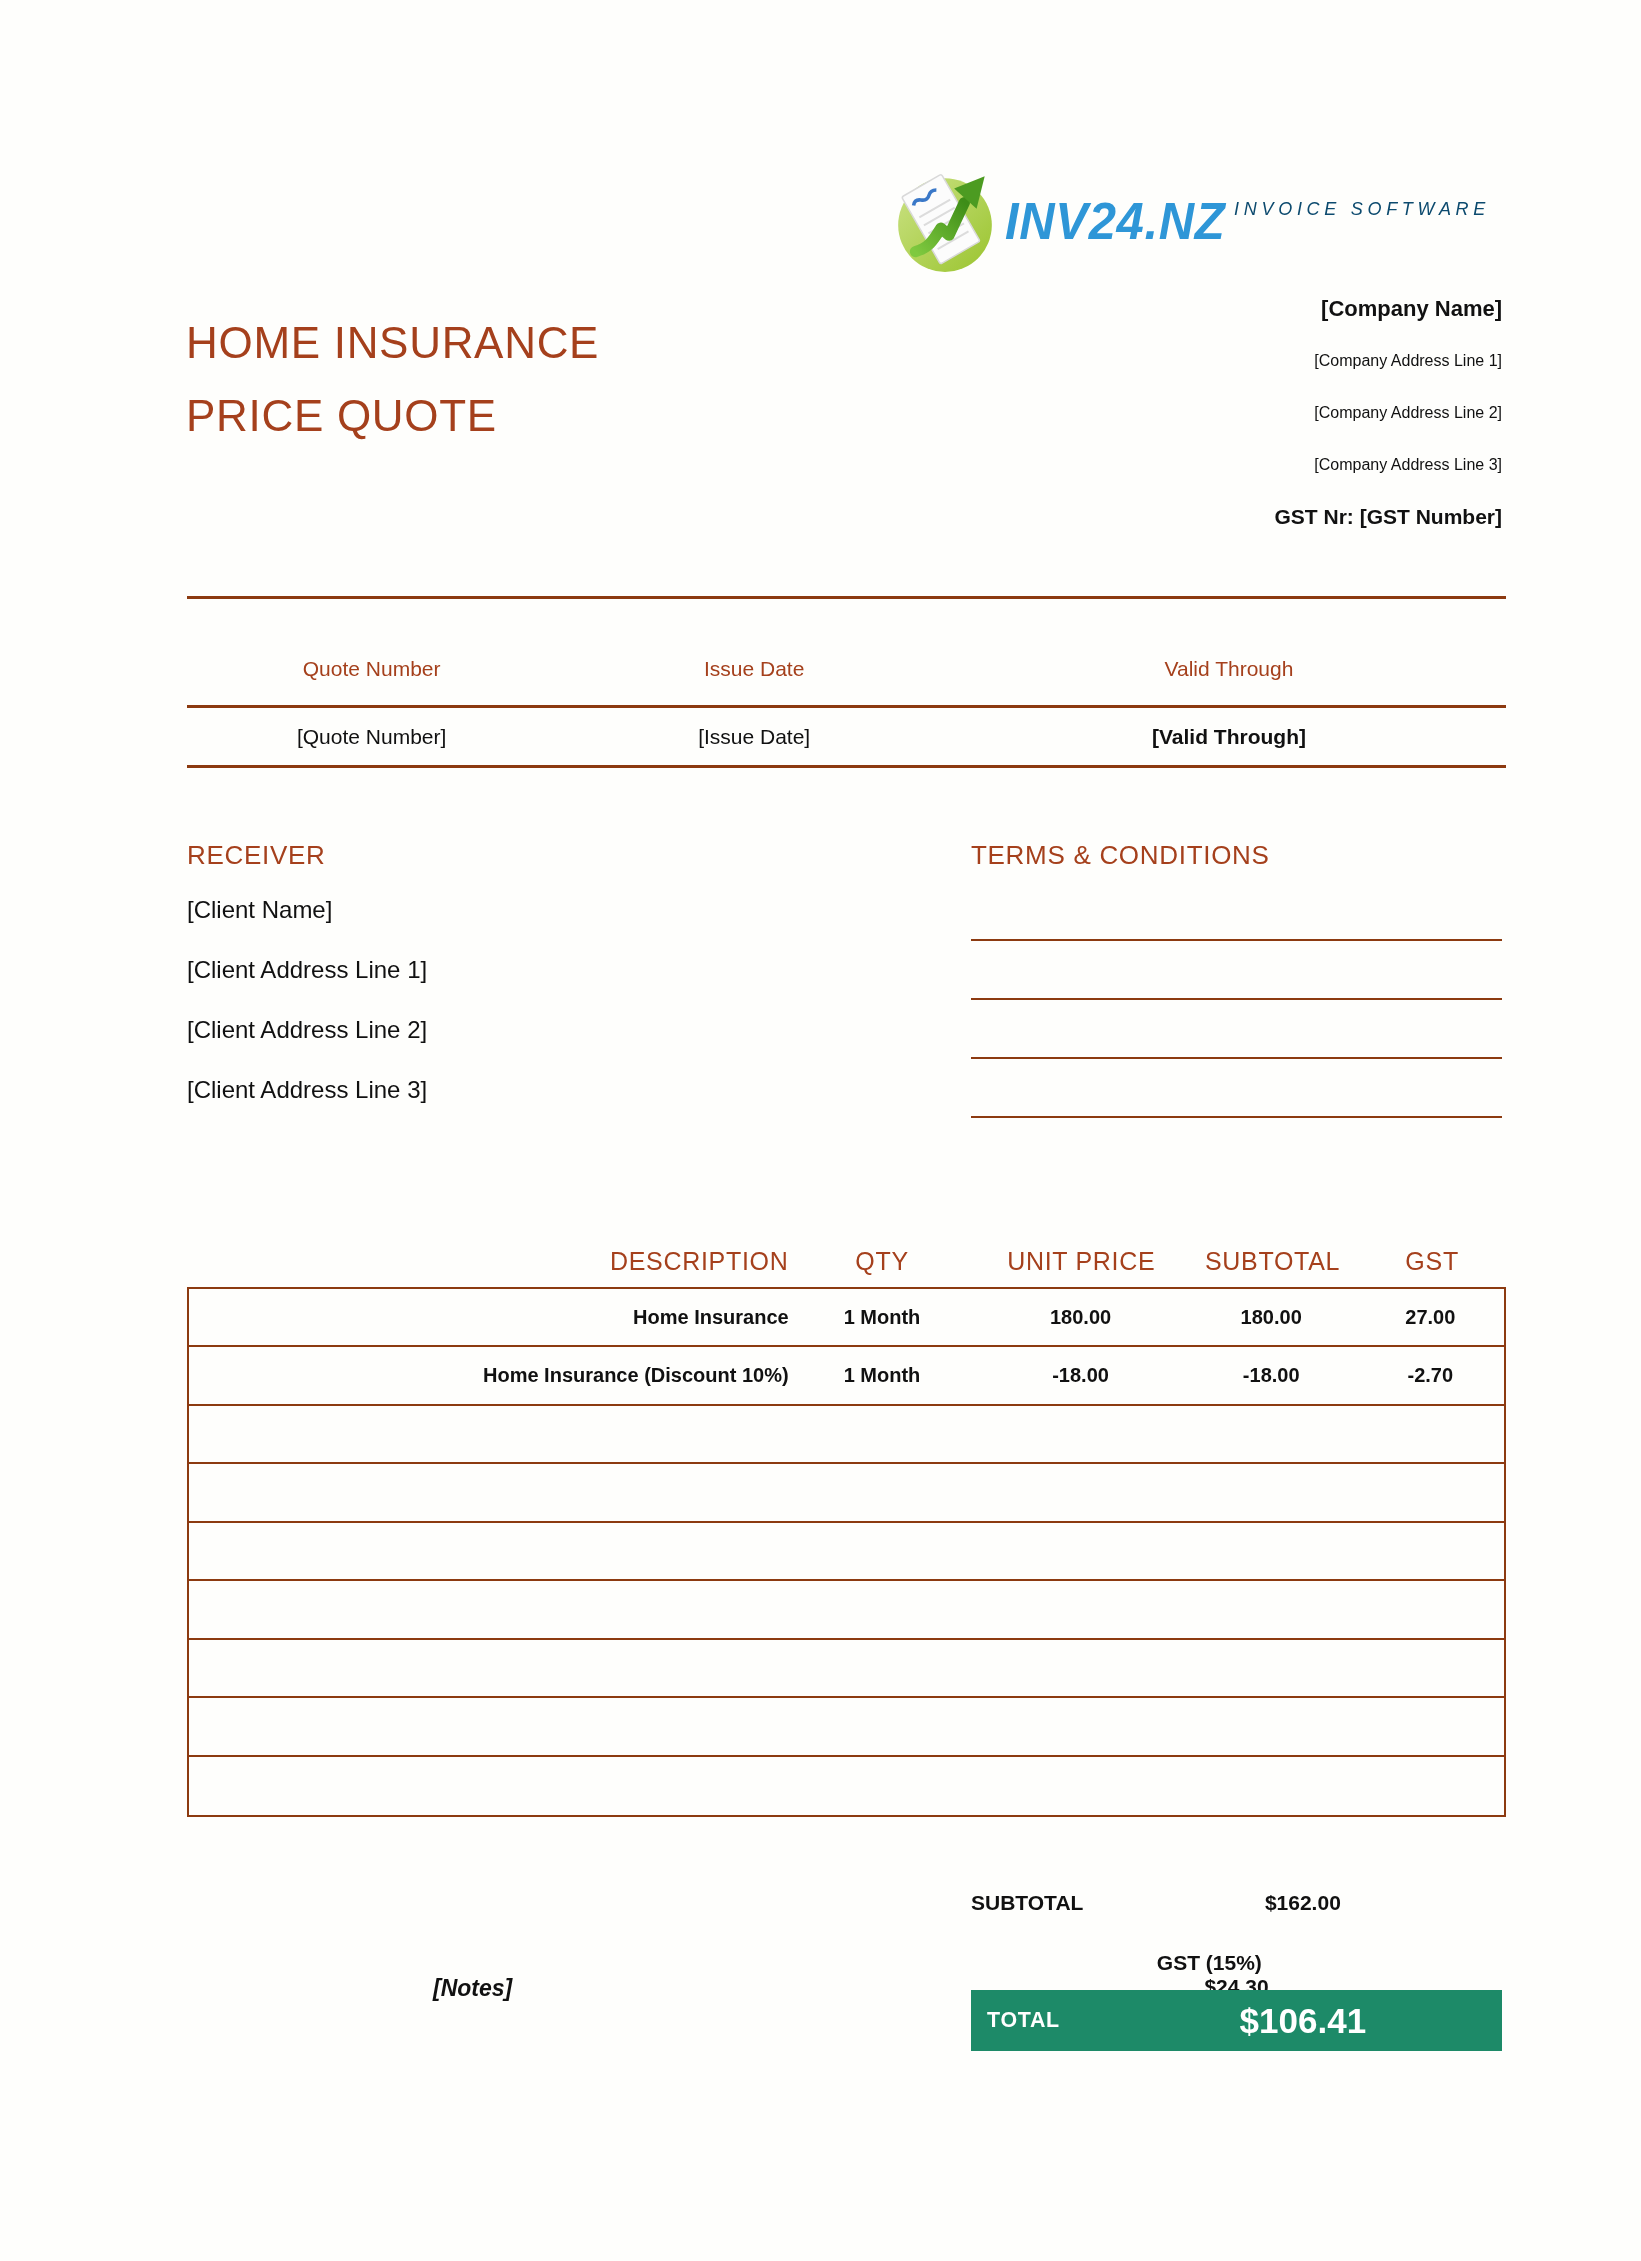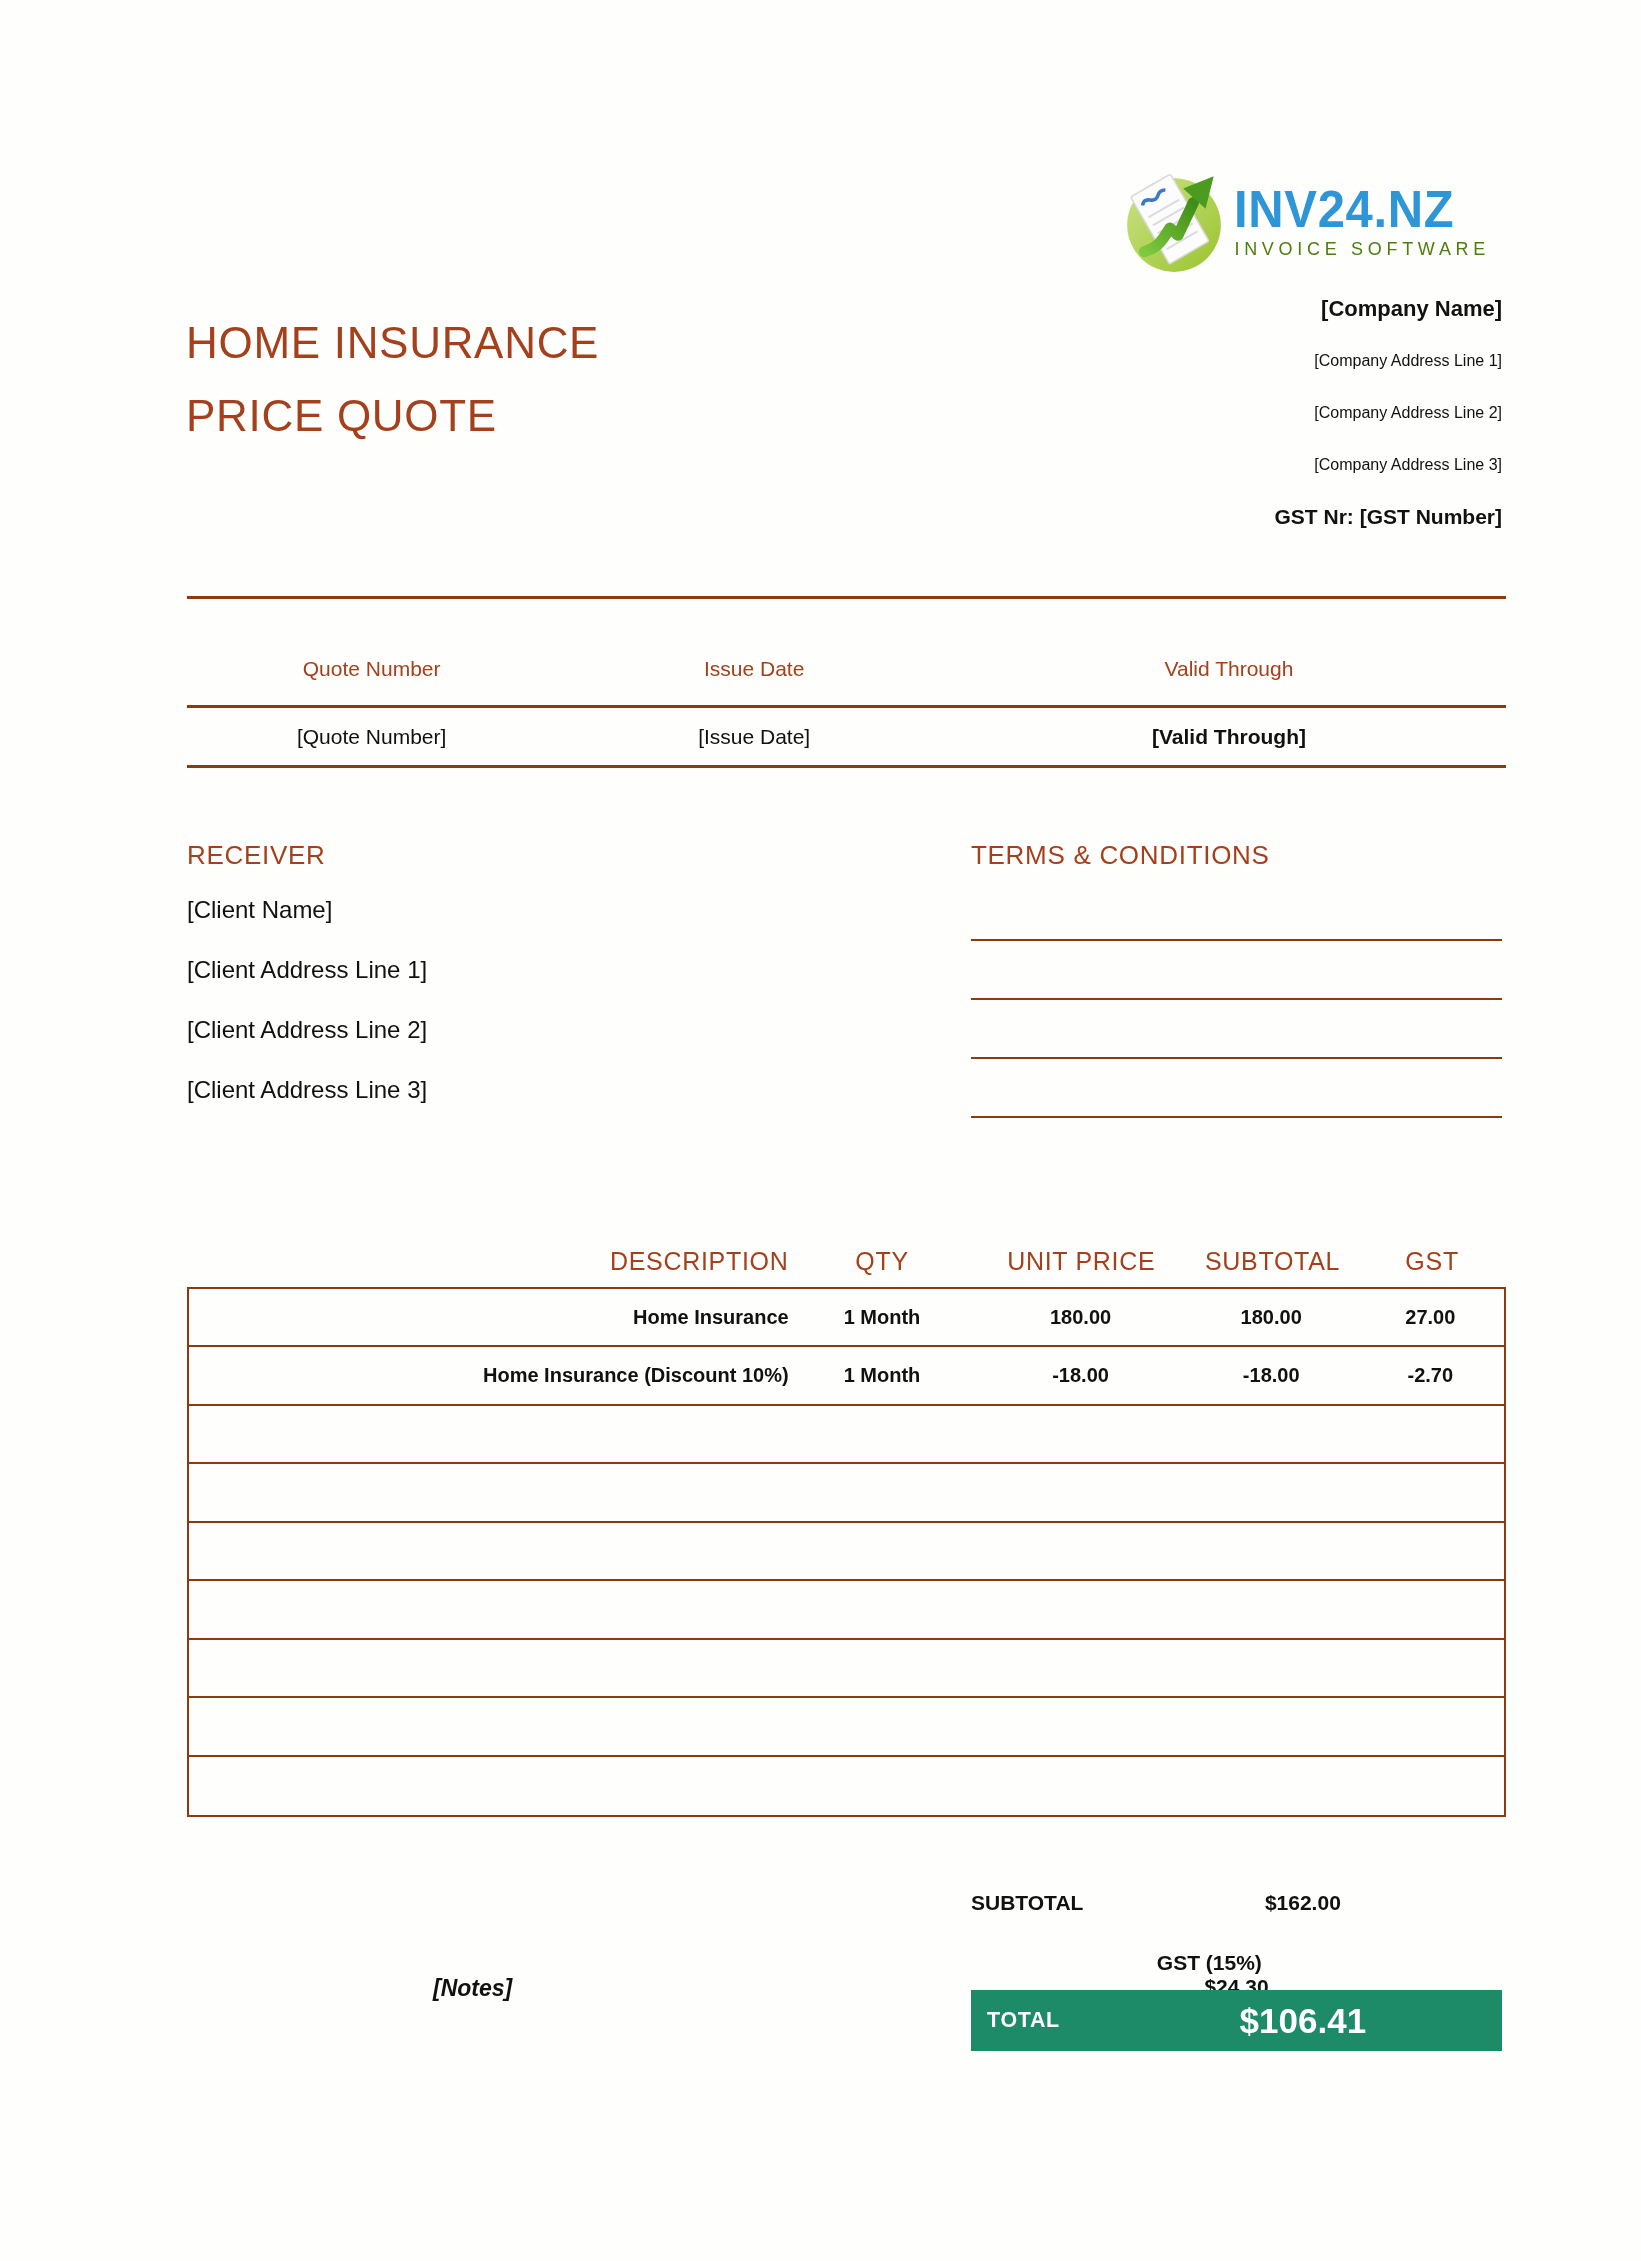--- a/index.html
+++ b/index.html
@@ -10,23 +10,23 @@
     --paper:#FEFEFC;
   }
   *{margin:0;padding:0;box-sizing:border-box;}
   html,body{background:#ffffff;}
   body{font-family:"Liberation Sans", sans-serif;color:var(--ink);}
   .page{position:relative;width:1641px;height:2261px;background:var(--paper);overflow:hidden;}
 
   
   .logo{position:absolute;top:166px;right:151px;display:flex;align-items:center;gap:4px;}
   .logo-icon{width:112px;height:112px;}
-  .logo-text{display:flex;flex-direction:column;justify-content:center;}
+  .logo-text{display:flex;flex-direction:row;justify-content:center;font-style:italic;}
   .logo-brand{font-size:51px;font-weight:700;color:#2E96D7;letter-spacing:0.7px;line-height:52px;transform:scaleX(.96);transform-origin:left;}
-  .logo-tagline{font-size:18px;font-weight:400;color:#4d7c0f;letter-spacing:4.7px;margin-top:2.7px;}
+  .logo-tagline{font-size:18px;font-weight:400;color:#0c4a6e;letter-spacing:4.7px;margin-top:2.7px;}
 
   
   .company{position:absolute;top:298px;right:139px;text-align:right;}
   .company div{margin-bottom:30px;font-size:16px;line-height:22px;}
   .company .bold{font-weight:700;font-size:22px;}
 
   
   .title{position:absolute;left:186px;top:306px;color:var(--accent);font-size:44px;line-height:73px;font-weight:400;letter-spacing:0.7px;}
 
   

